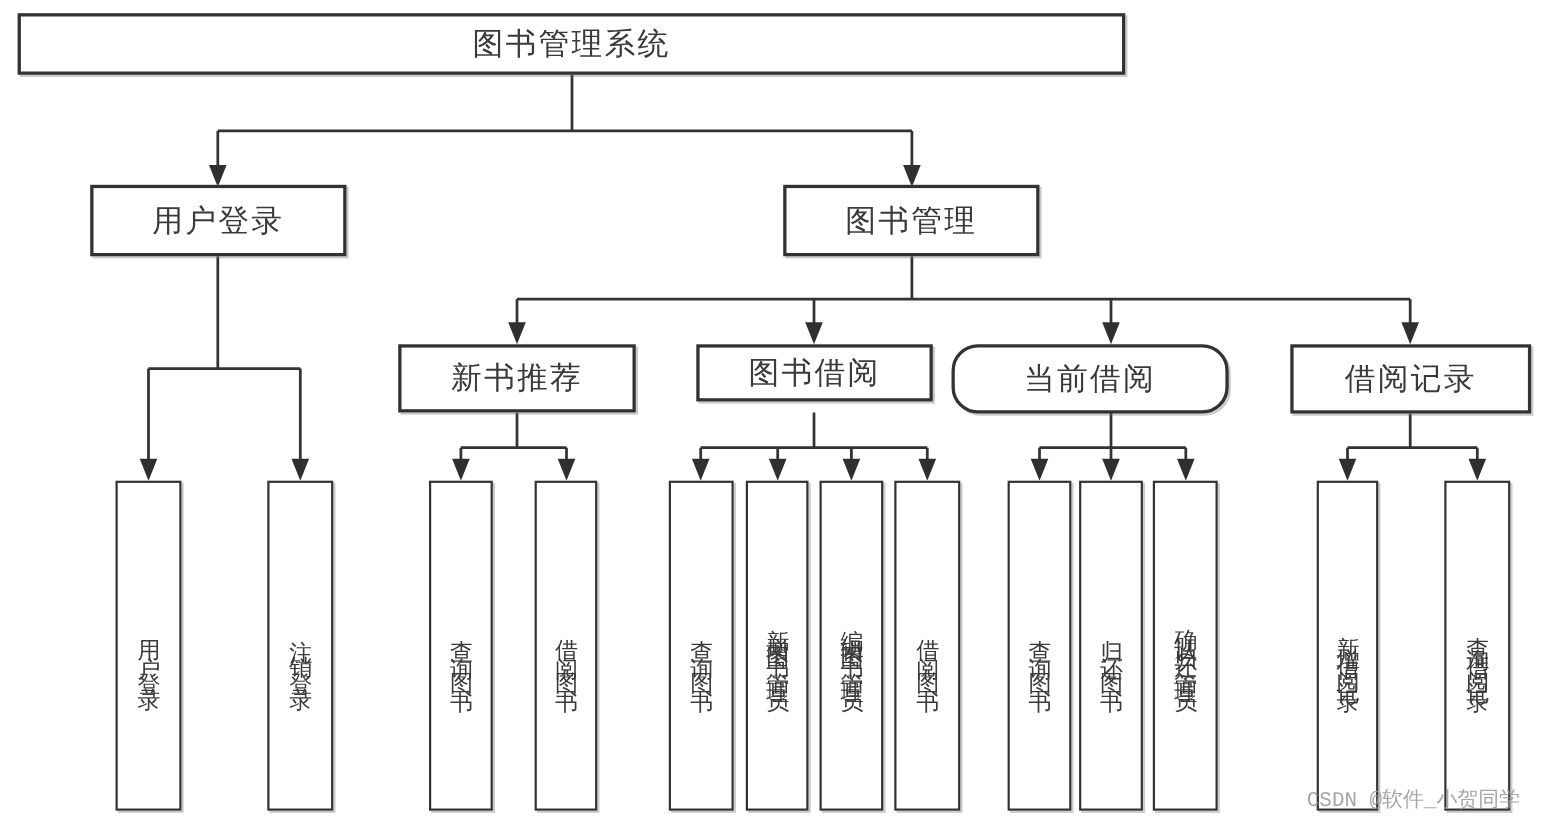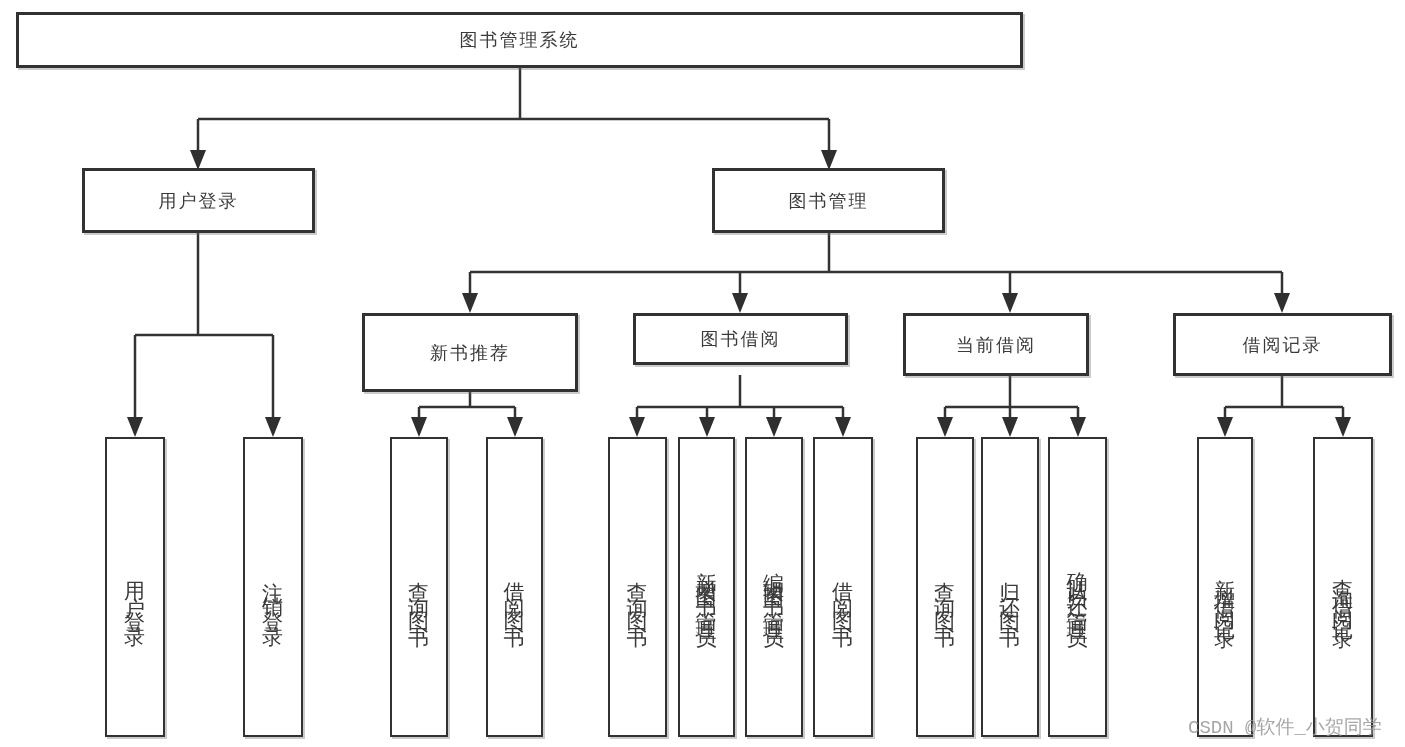--- a/index.html
+++ b/index.html
@@ -27,21 +27,21 @@
     position: absolute;
     box-sizing: border-box;
     border: 3px solid #323232;
     background: #ffffff;
     display: flex;
     align-items: center;
     justify-content: center;
     box-shadow: 2px 2px 0 rgba(110,110,110,0.35);
   }
   .hbox .lbl {
-    font-size: 18px;
+    font-size: 28px;
     color: #3a3a3a;
     letter-spacing: 2px;
     white-space: nowrap;
   }
   .vbox {
     position: absolute;
     box-sizing: border-box;
     top: 437px;
     height: 300px;
     border: 2px solid #323232;
@@ -155,27 +155,27 @@
     <span class="lbl">图书管理系统</span>
   </div>
 
   <div class="hbox" style="left:82px; top:168px; width:233px; height:65px;">
     <span class="lbl">用户登录</span>
   </div>
   <div class="hbox" style="left:712px; top:168px; width:233px; height:65px;">
     <span class="lbl">图书管理</span>
   </div>
 
-  <div class="hbox" style="left:362px; top:313px; width:216px; height:79px;">
+  <div class="hbox" style="left:362px; top:313px; width:216px; height:62px;">
     <span class="lbl">新书推荐</span>
   </div>
   <div class="hbox" style="left:633px; top:313px; width:215px; height:52px;">
     <span class="lbl">图书借阅</span>
   </div>
-  <div class="hbox" style="left:903px; top:313px; width:186px; height:63px;">
+  <div class="hbox" style="left:865px; top:313px; width:252px; height:63px;border-radius:24px;">
     <span class="lbl">当前借阅</span>
   </div>
   <div class="hbox" style="left:1173px; top:313px; width:219px; height:63px;font-family:Liberation Serif, serif;">
     <span class="lbl">借阅记录</span>
   </div>
 
   <div class="vbox sp4" style="left:105px; width:60px;">
     <span class="lbl">用户登录</span>
   </div>
   <div class="vbox sp4" style="left:243px; width:60px;">

